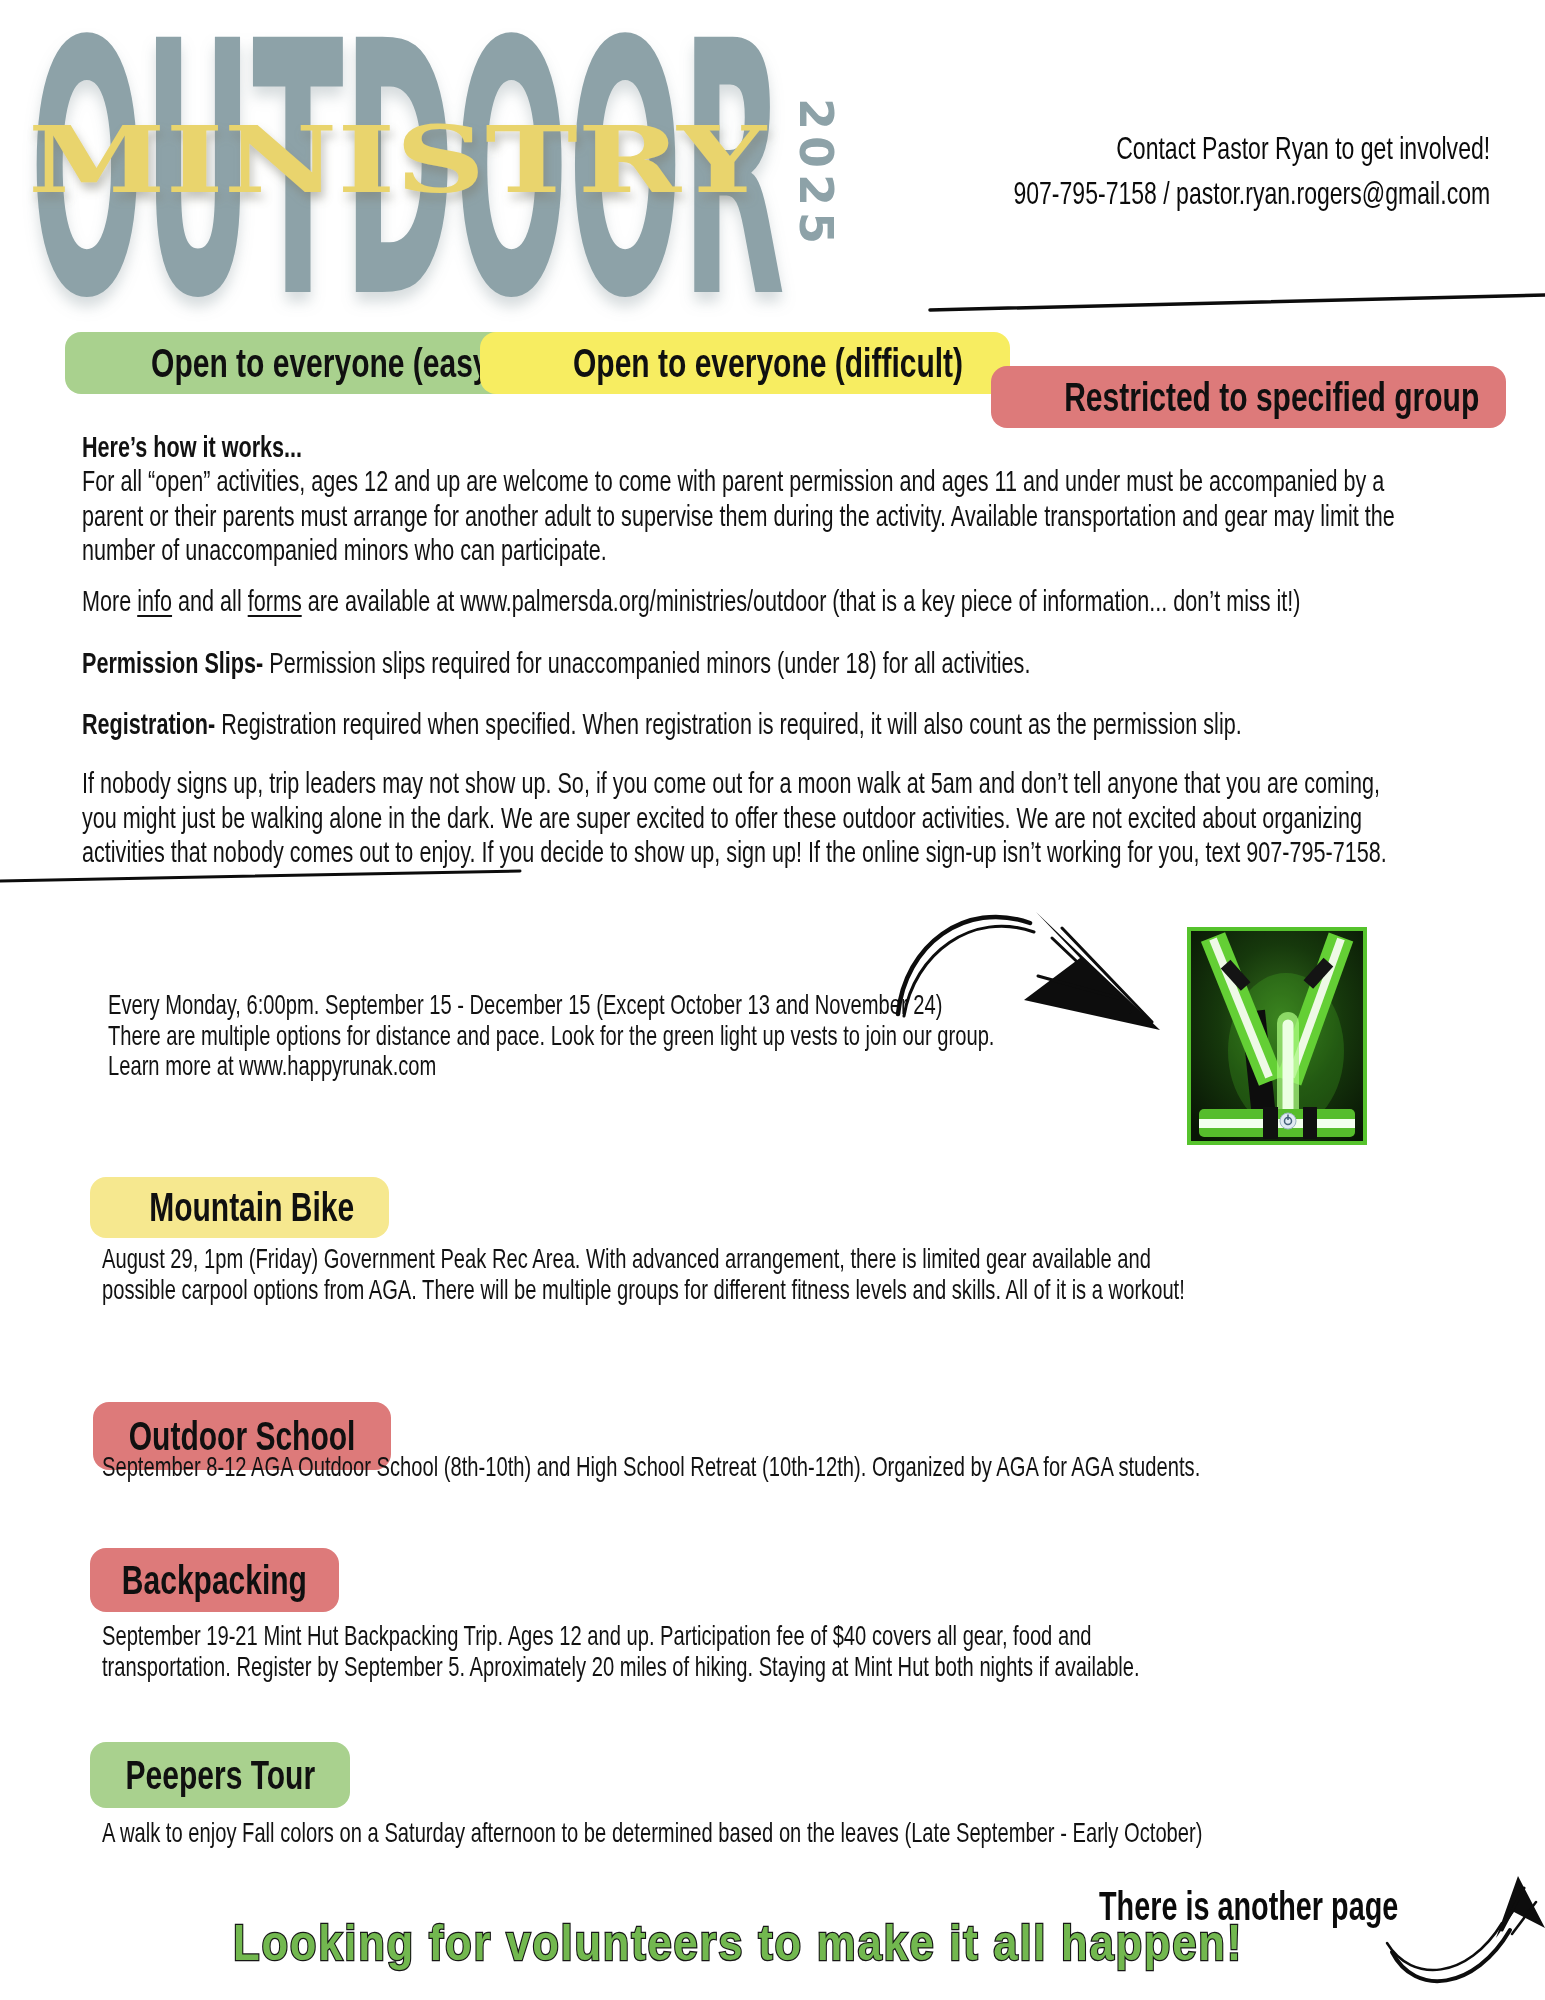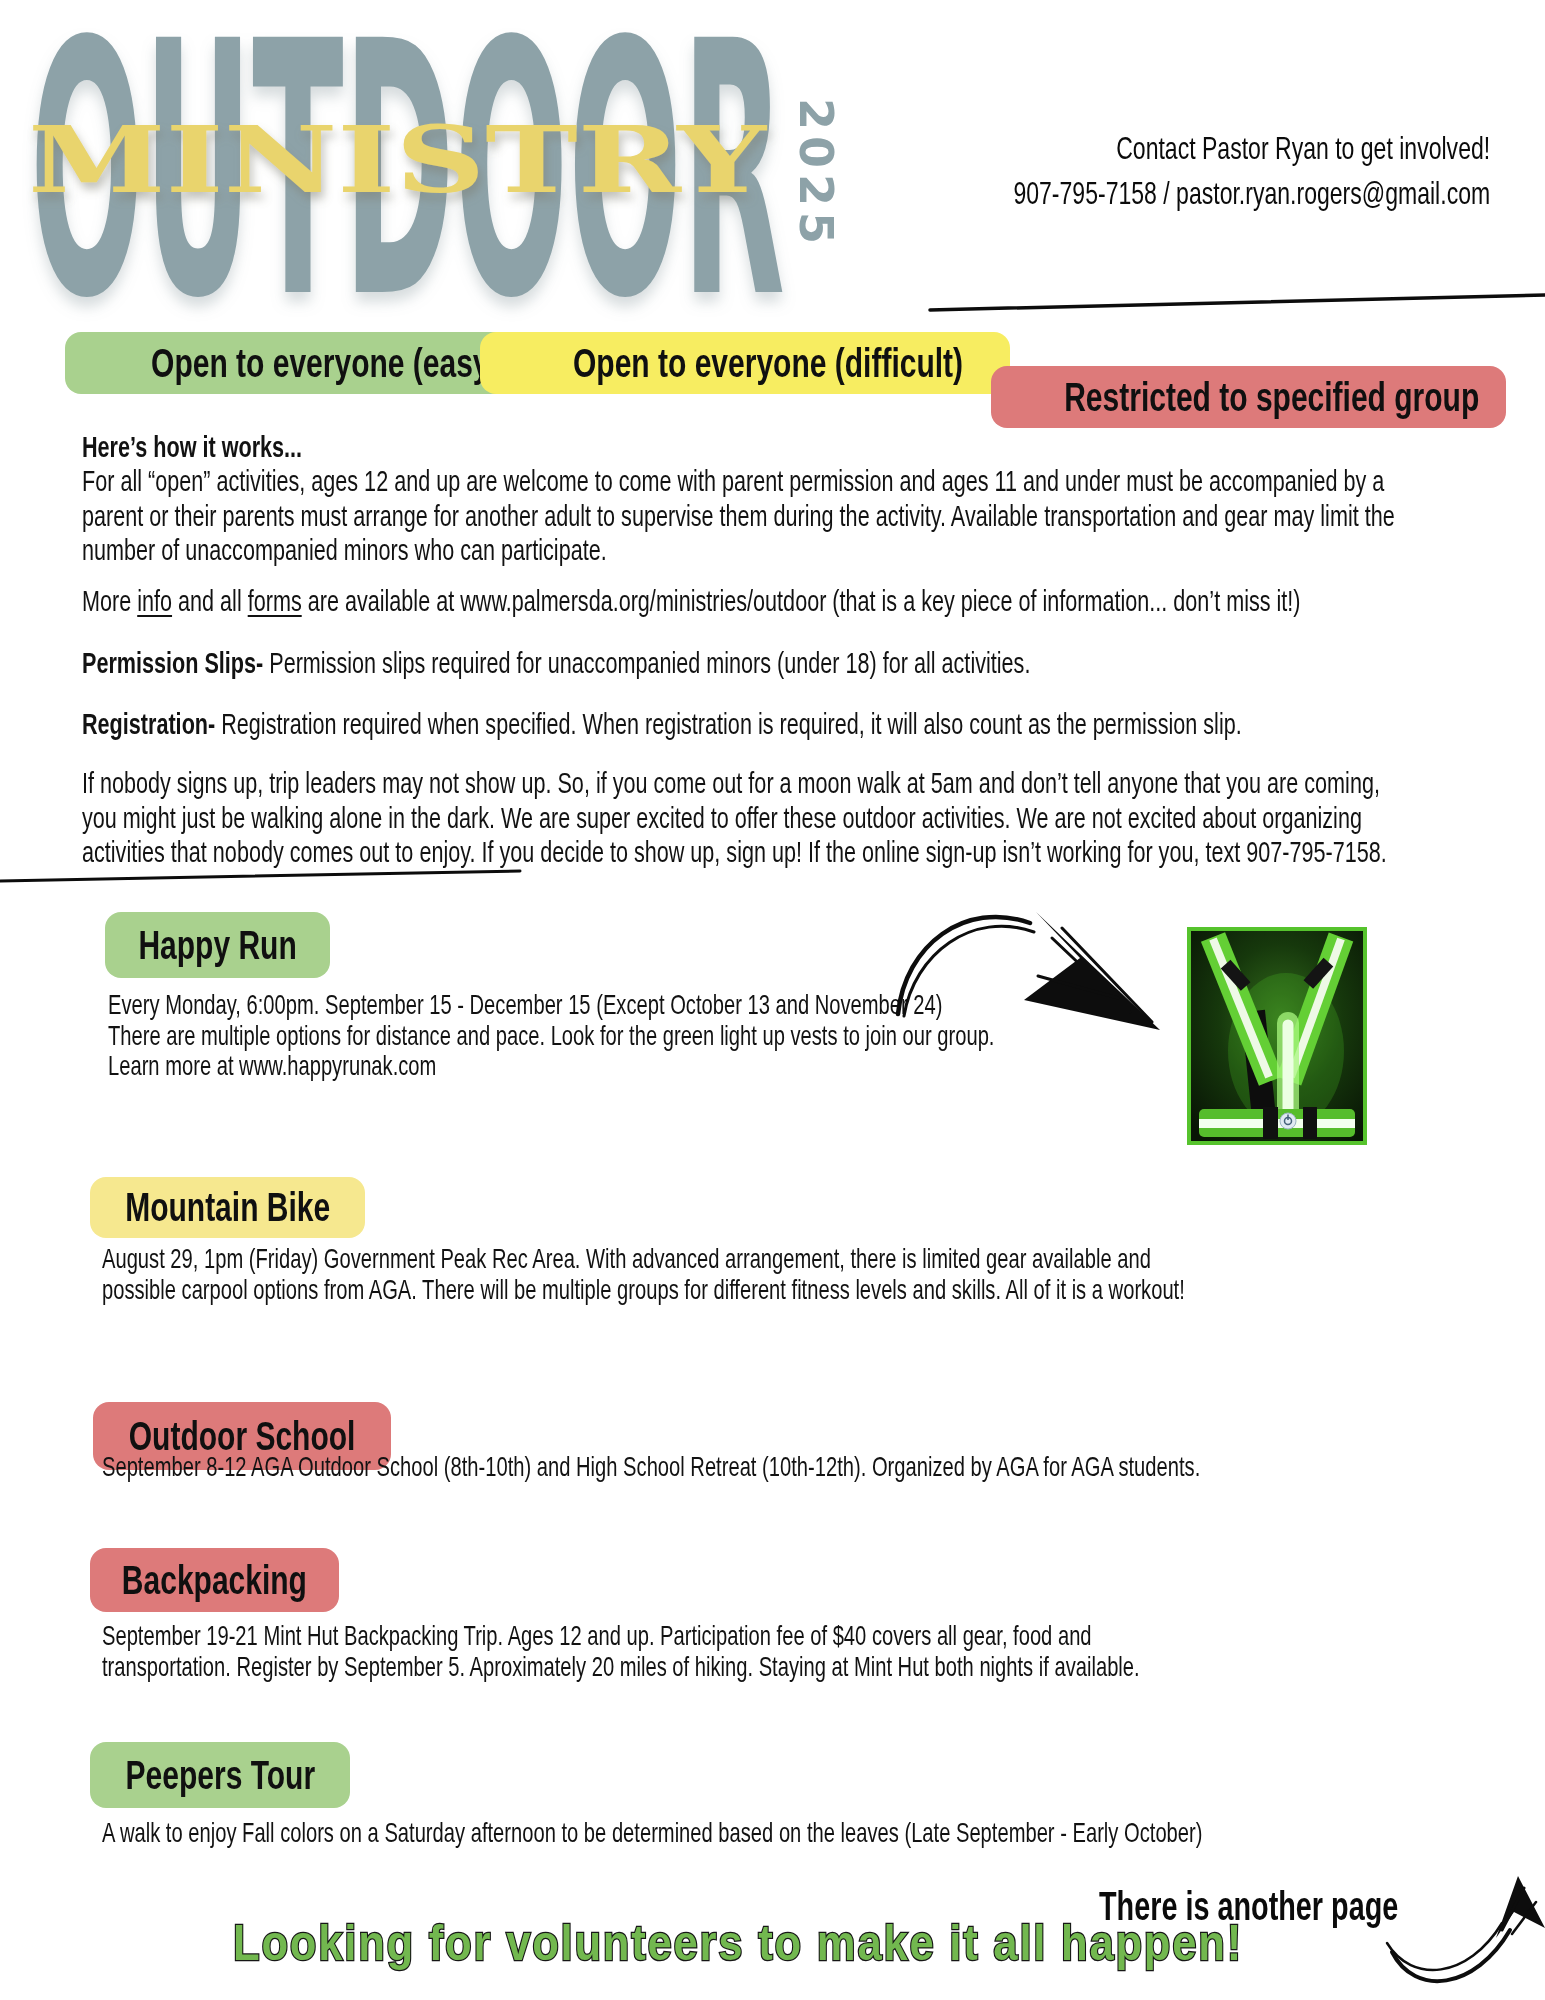--- a/index.html
+++ b/index.html
@@ -108,23 +108,20 @@
   <div class="cond nolead" style="top:584px;"><span>More </span><span class="u">info</span><span> and all </span><span class="u">forms</span><span> are available at www.palmersda.org/ministries/outdoor (that is a key piece of information... don’t miss it!)</span></div>
 
   <div class="cond nolead" style="top:646px;"><b>Permission Slips-</b><span> Permission slips required for unaccompanied minors (under 18)  for all activities.</span></div>
 
   <div class="cond nolead" style="top:707px;"><b>Registration-</b><span> Registration required when specified. When registration is required, it will also count as the permission slip.</span></div>
 
   <div class="cond" style="top:766px;">If nobody signs up, trip leaders may not show up. So, if you come out  for a moon walk at 5am and don’t tell anyone that you are coming,
 you might just be walking alone in the dark. We are super excited to offer these outdoor activities. We are not excited about organizing
 activities that nobody comes out to enjoy. If you decide to show up, sign up! If the online sign-up isn’t working for you, text 907-795-7158.</div>
 
-  <div class="badge section-badge bg-green" style="left:105px;top:912px;width:225px;height:66px;">
-    <span>Happy Run</span>
-  </div>
   <div class="section-text" style="left:108px;top:990px;">Every Monday, 6:00pm.  September 15 - December 15 (Except October 13 and November 24)
 There are multiple options for distance and pace. Look for the green light up vests to join our group.
 Learn more at www.happyrunak.com</div>
 
   <div class="vest-box" title="green light-up reflective running vest">
     <svg viewBox="0 0 172 210">
       <defs>
         <radialGradient id="vbg" cx="52%" cy="42%" r="72%">
           <stop offset="0" stop-color="#356f1d"></stop>
           <stop offset="0.5" stop-color="#16380c"></stop>
@@ -145,21 +142,21 @@
       <rect x="8" y="178" width="156" height="28" rx="5" fill="#56bd2c"></rect>
       <rect x="8" y="188" width="156" height="9" fill="#f3ffef"></rect>
       <rect x="72" y="176" width="15" height="32" fill="#101010"></rect>
       <rect x="112" y="176" width="14" height="32" fill="#101010"></rect>
       <circle cx="97" cy="190" r="8" fill="#dfe9f2" stroke="#9ab4c2" stroke-width="1"></circle>
       <circle cx="97" cy="190" r="3.5" fill="none" stroke="#44617a" stroke-width="1.5"></circle>
       <line x1="97" y1="183.5" x2="97" y2="189" stroke="#44617a" stroke-width="1.5"></line>
     </svg>
   </div>
 
-  <div class="badge section-badge bg-paleyellow" style="left:90px;top:1177px;width:275px;height:61px;">
+  <div class="badge section-badge bg-paleyellow" style="left:90px;top:1177px;width:275px;height:61px;padding-left:24px;">
     <span>Mountain Bike</span>
   </div>
   <div class="section-text" style="top:1243px;line-height:31px;">August 29, 1pm (Friday) Government Peak Rec Area. With advanced arrangement, there is limited gear available and
 possible carpool options from AGA. There will be multiple groups for different fitness levels and skills. All of it is a workout!</div>
 
   <div class="badge section-badge bg-red" style="left:93px;top:1383px;width:298px;height:68px;margin-top:19px;">
     <span>Outdoor School</span>
   </div>
   <div class="section-text" style="top:1452px;">September 8-12 AGA Outdoor School (8th-10th) and High School Retreat (10th-12th). Organized by AGA for AGA students.</div>
 

